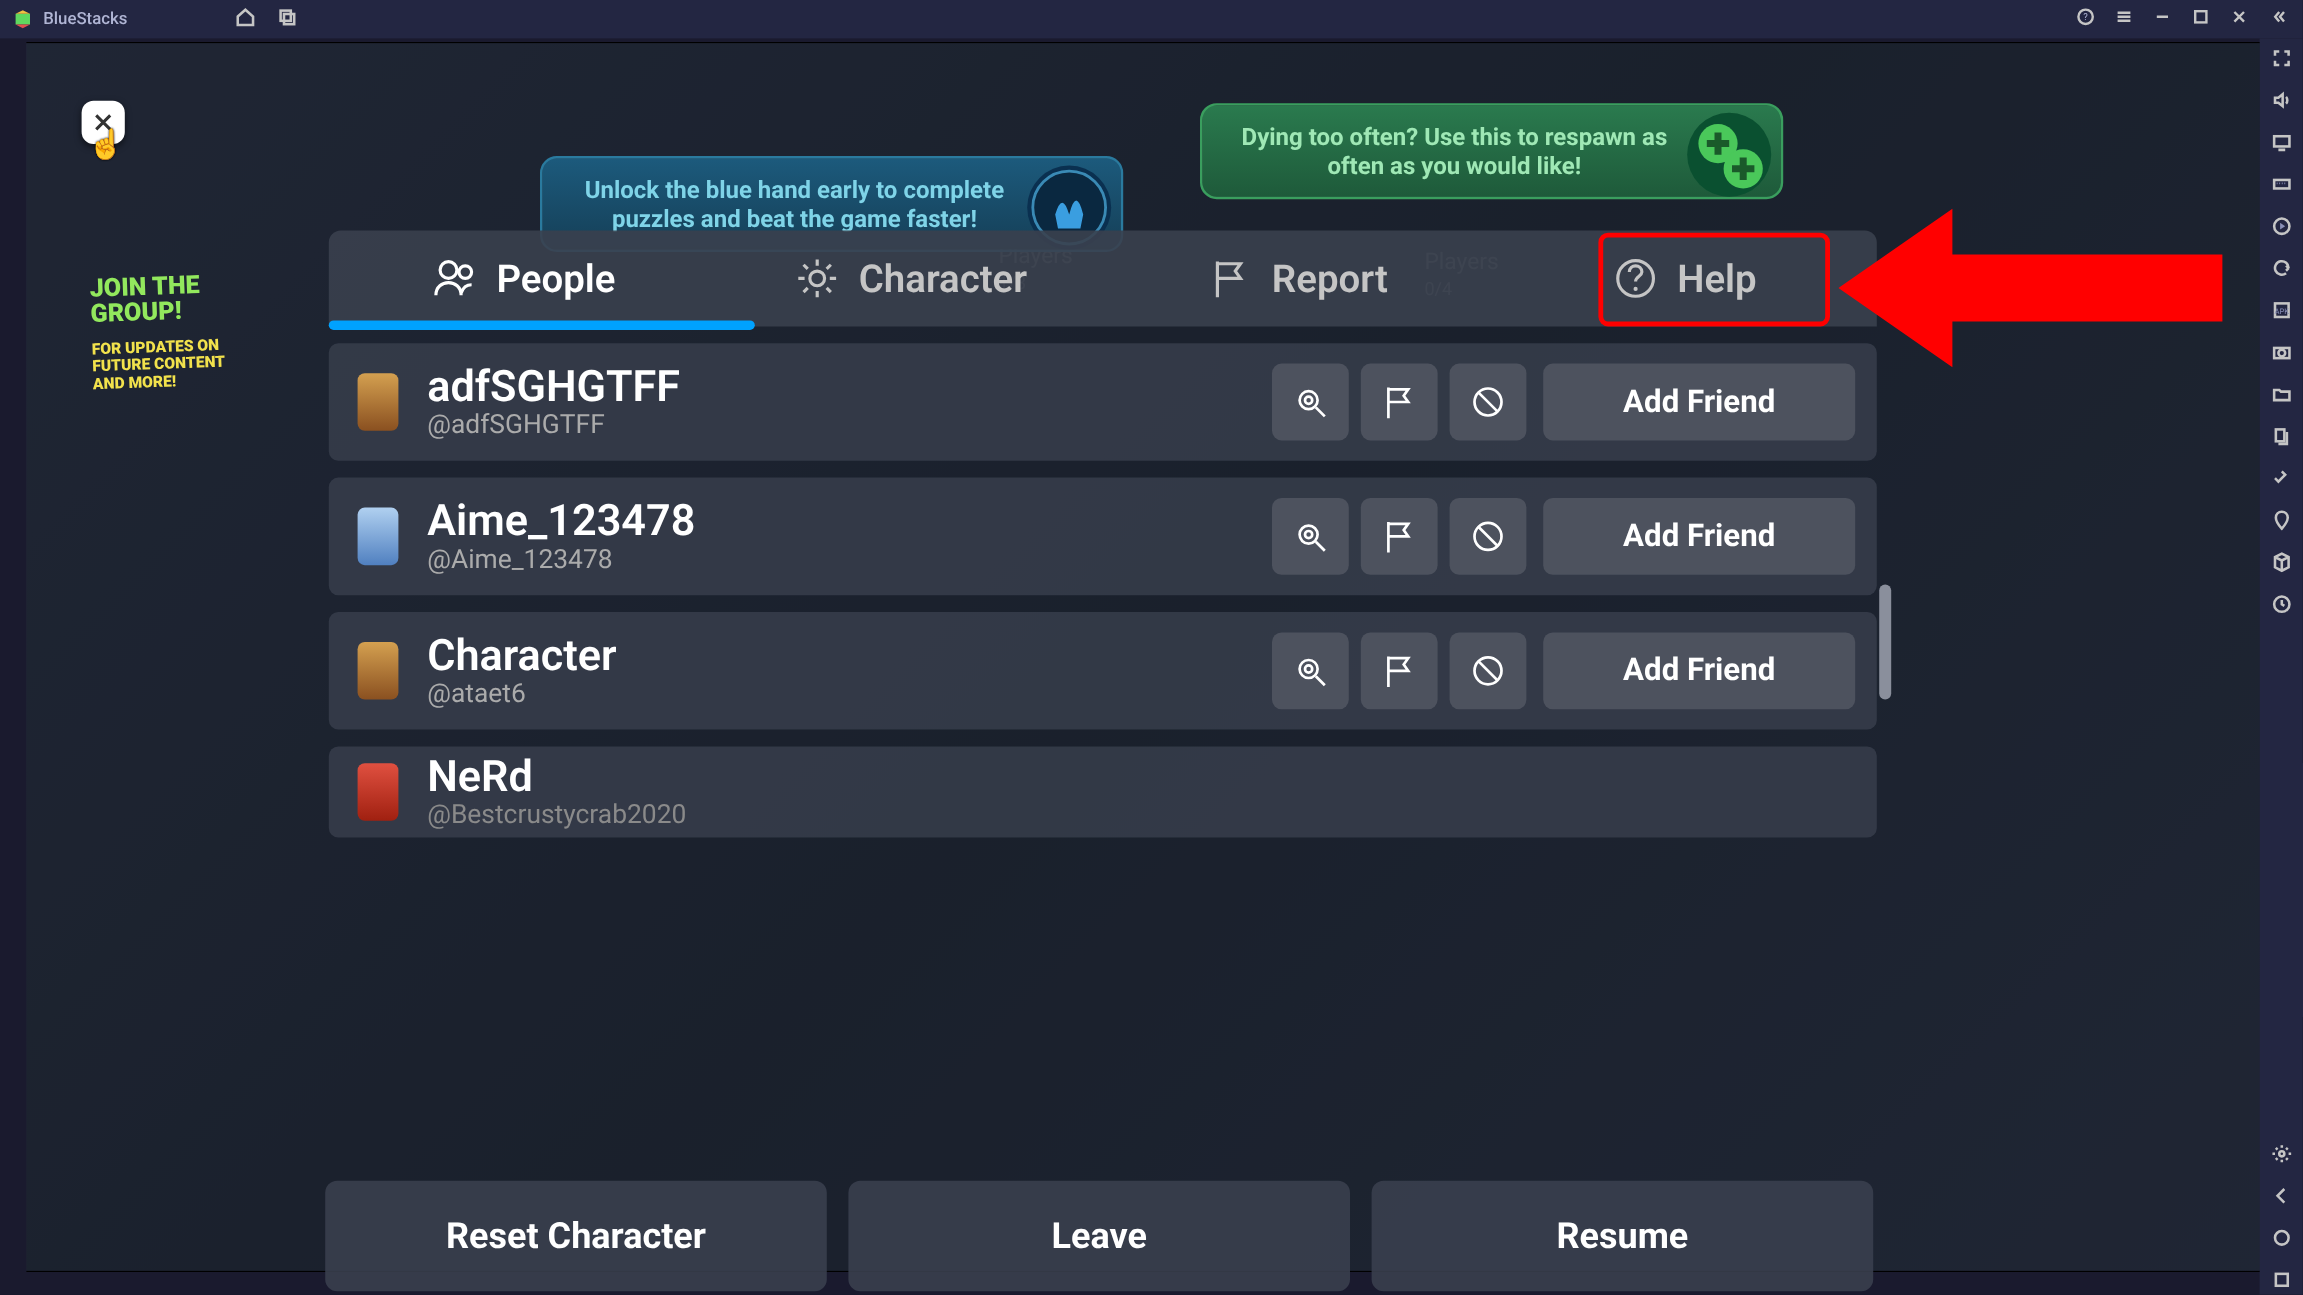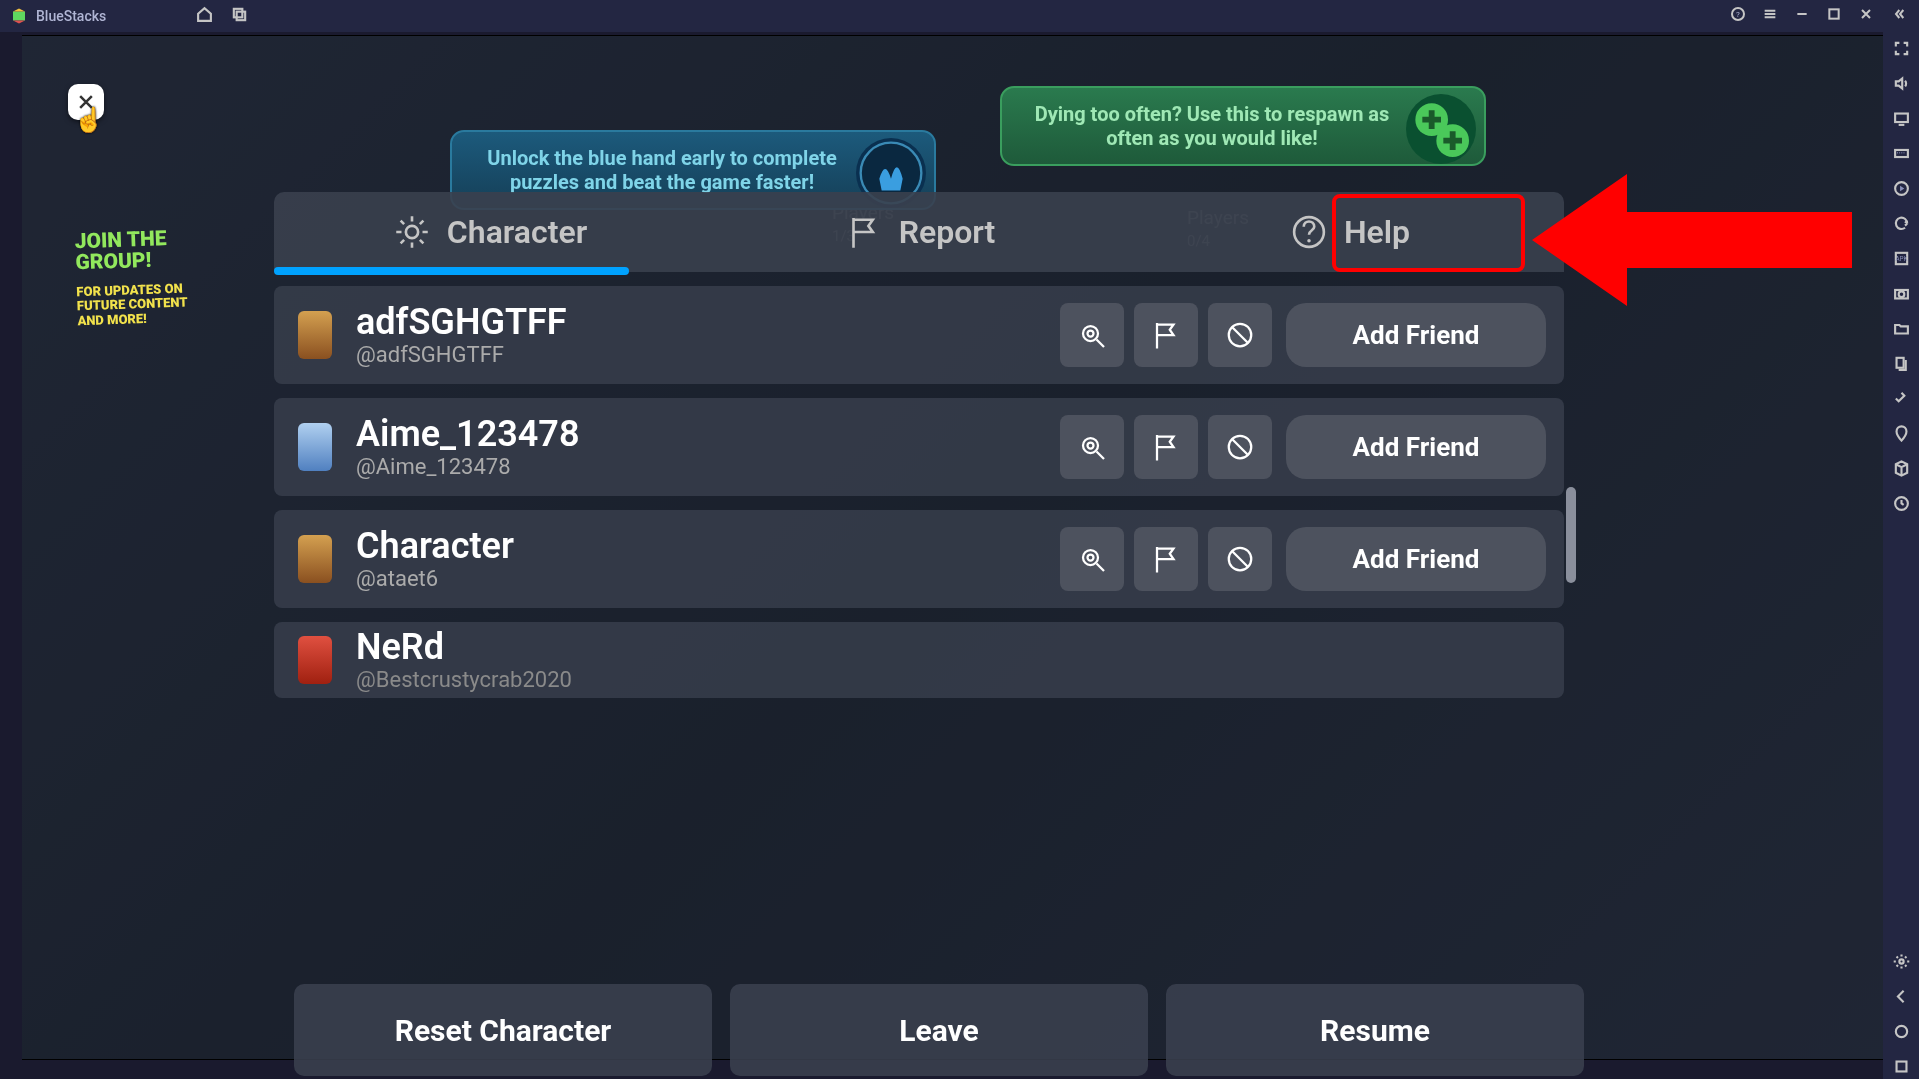--- a/index.html
+++ b/index.html
@@ -61,29 +61,29 @@
 
 .player-row { margin-top:14px; height:98px; background:rgba(58,64,78,.78); border-radius:8px; display:flex; align-items:center; padding:0 18px 0 24px;}
 .player-row .avatar{ width:34px; height:48px; background:linear-gradient(180deg,#d4a050,#8a5020); border-radius:6px; margin-right:24px;}
 .player-row .avatar.blue{background:linear-gradient(180deg,#b0d0f0,#5080c0);}
 .player-row .avatar.red{background:linear-gradient(180deg,#e05040,#a02010);}
 .player-row .names .display{ color:#fff; font-size:36px; font-weight:600; line-height:1;}
 .player-row .names .handle{ color:#ababab; font-size:22px; margin-top:2px;}
 .player-row .spacer{flex:1;}
 .player-row .act{ width:64px; height:64px; background:#4d525e; border-radius:8px; display:flex; align-items:center; justify-content:center; margin-left:10px; cursor:pointer; color:#fff;}
 .player-row .act svg{width:36px;height:36px;}
-.player-row .addf{ width:260px; height:64px; background:#4d525e; border-radius:20px; display:flex; align-items:center; justify-content:center; color:#fff; font-size:26px; font-weight:700; margin-left:14px; cursor:pointer;}
+.player-row .addf{ width:260px; height:64px; background:#4d525e; border-radius:8px; display:flex; align-items:center; justify-content:center; color:#fff; font-size:26px; font-weight:700; margin-left:14px; cursor:pointer;}
 .player-row.cut{ height:76px; overflow:hidden;}
 .player-row.cut .names .handle{ color:#8a8a8a;}
 
 
 .scroll-thumb{ position:absolute; right:-12px; top:295px; width:10px; height:96px; background:#8a8f9c; border-radius:5px;}
 
 
-.bottom-row { position:absolute; left:272px; top:948px; width:1290px; display:flex; gap:18px;}
+.bottom-row { position:absolute; left:249px; top:948px; width:1290px; display:flex; gap:18px;}
 .bottom-row .btn{ flex:1; height:92px; background:rgba(58,64,78,.88); border-radius:10px; display:flex; align-items:center;justify-content:center; color:#fff; font-size:30px; font-weight:700; cursor:pointer;}
 
 
 .stroke{stroke:#c5c5c5;stroke-width:3;fill:none;}
 .stroke-w{stroke:#fff;stroke-width:3;fill:none;}
 </style>
 </head>
 <body>
 
 <div class="titlebar">
@@ -220,20 +220,29 @@
     <div class="ico"><svg viewBox="0 0 60 60">
           <circle cx="22" cy="22" r="14" fill="#4ac85a"></circle>
           <path d="M22 14v16M14 22h16" stroke="#1a5a2a" stroke-width="5"></path>
           <circle cx="40" cy="40" r="14" fill="#4ac85a"></circle>
           <path d="M40 32v16M32 40h16" stroke="#1a5a2a" stroke-width="5"></path>
         </svg></div>
   </div>
 
   <div class="menu-panel">
     <div class="menu-tabs">
+      <div class="menu-tab active">
+        <svg viewBox="0 0 48 48">
+            <circle class="stroke-w" cx="18" cy="16" r="8"></circle>
+            <path class="stroke-w" d="M6 40c0-8 6-12 12-12s12 4 12 12"></path>
+            <circle class="stroke-w" cx="34" cy="18" r="6"></circle>
+            <path class="stroke-w" d="M30 38c2-6 6-8 10-8"></path>
+          </svg>
+        <span>People</span>
+      </div>
       <div class="menu-tab">
         <svg viewBox="0 0 48 48">
             <circle class="stroke" cx="24" cy="24" r="7"></circle>
             <path class="stroke" d="M24 6v6M24 36v6M6 24h6M36 24h6M11 11l4 4M33 33l4 4M11 37l4-4M33 15l4-4"></path>
           </svg>
         <span>Character</span>
       </div>
       <div class="menu-tab">
         <svg viewBox="0 0 48 48">
             <path class="stroke" d="M12 8v34M12 10h22l-5 7 5 7H12"></path>

